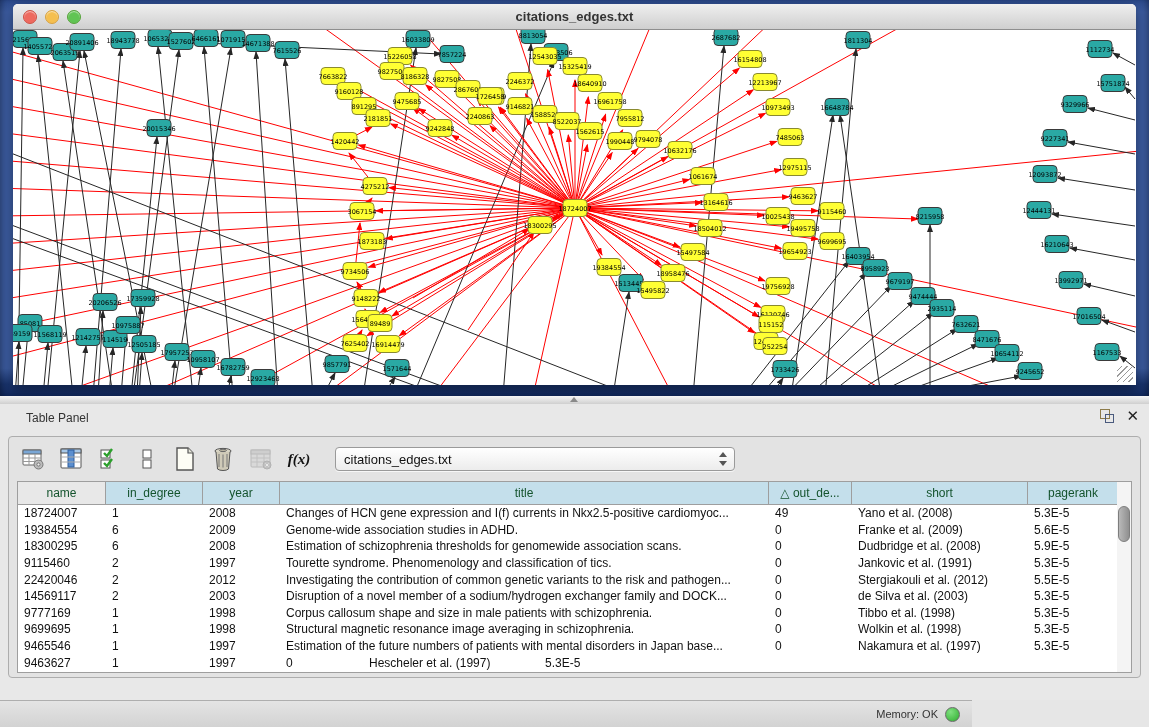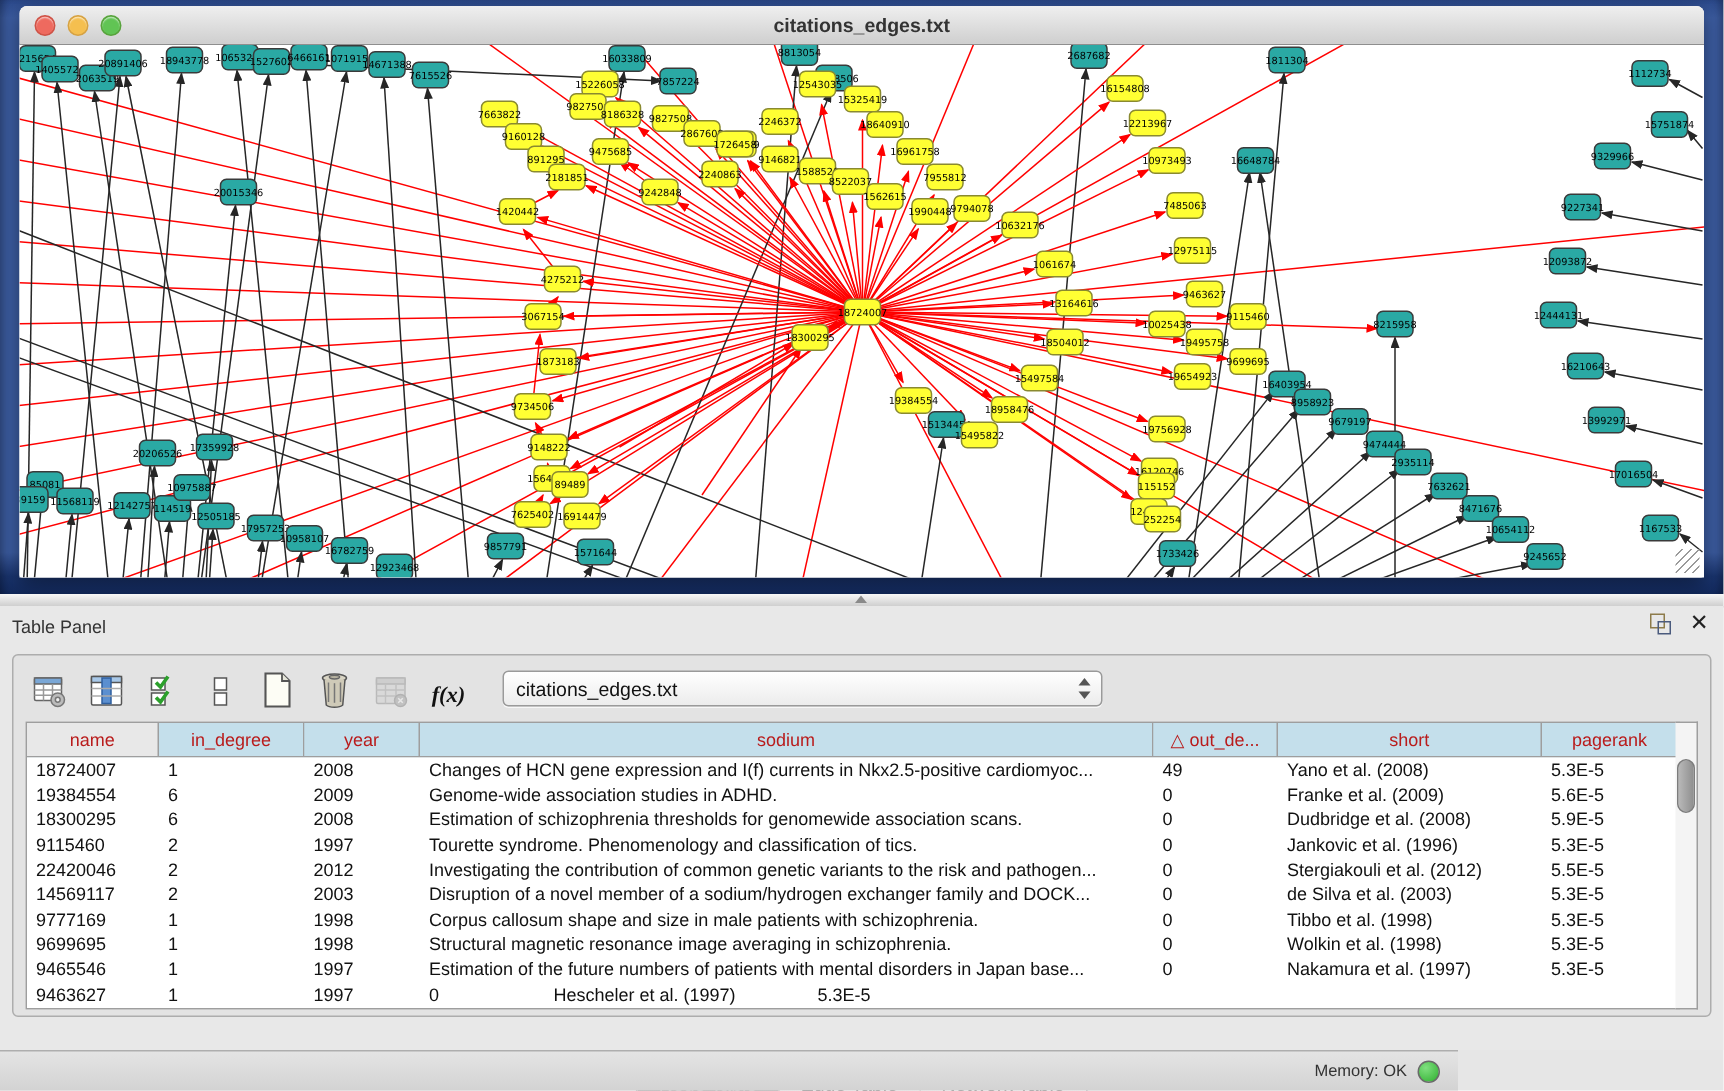--- a/index.html
+++ b/index.html
@@ -39,48 +39,48 @@
   .resize-grip{position:absolute;right:3px;bottom:3px;width:16px;height:16px;
     background:repeating-linear-gradient(135deg,transparent 0 3px,#9a9a9a 3px 4px);}
   
   .splitter{position:absolute;left:0;top:396px;width:1149px;height:8px;
     background:linear-gradient(180deg,#f7f7f7,#cfcfcf);border-bottom:1px solid #a8a8a8;}
   .splitter-handle{position:absolute;left:570px;top:1px;width:0;height:0;
     border-left:4px solid transparent;border-right:4px solid transparent;border-bottom:5px solid #8a8a8a;}
   
   .table-panel{position:absolute;left:0;top:404px;width:1149px;height:296px;background:#e8e8e8;}
   .panel-header{position:absolute;left:0;top:0;right:0;height:28px;display:flex;align-items:center;}
-  .panel-title{margin-left:8px;font-size:12px;color:#333;}
+  .panel-title{margin-left:26px;font-size:12px;color:#333;}
   .panel-header-icons{position:absolute;right:10px;top:5px;display:flex;gap:12px;align-items:center;}
   .float-icon{width:14px;height:14px;position:relative;}
   .float-icon .sq1{position:absolute;left:0;top:0;width:8px;height:8px;border:1.5px solid #8d7b4a;background:#e8e8e8;}
   .float-icon .sq2{position:absolute;right:0;bottom:0;width:7px;height:7px;border:1.5px solid #4a5a7d;background:transparent;}
   .close-icon{font-size:15px;font-weight:bold;color:#222;line-height:14px;cursor:default;}
   .groupbox{position:absolute;left:8px;top:32px;width:1131px;height:240px;
     background:#e3e3e3;border:1px solid #adadad;border-radius:4px;}
   
   .tp-toolbar{position:absolute;left:10px;top:5px;height:34px;display:flex;align-items:center;gap:10px;}
-  .tool-btn{width:28px;height:28px;border:none;background:transparent;display:flex;align-items:flex-end;justify-content:center;padding:0;}
+  .tool-btn{width:28px;height:28px;border:none;background:transparent;display:flex;align-items:center;justify-content:center;padding:0;}
   .tool-btn svg{display:block;}
   .fx-label{font-family:"Liberation Serif","DejaVu Serif",serif;font-style:italic;font-weight:bold;font-size:15px;color:#111;}
   .dropdown{
     position:relative;width:390px;height:22px;margin-left:12px;
     background:linear-gradient(180deg,#ffffff,#ececec);
     border:1px solid #9a9a9a;border-radius:4px;
     font-size:13px;color:#111;display:flex;align-items:center;padding-left:8px;
     box-shadow:0 1px 0 rgba(255,255,255,.7);
   }
   .dd-stepper{position:absolute;right:7px;top:3px;width:9px;height:16px;}
   .dd-stepper:before,.dd-stepper:after{content:"";position:absolute;left:1px;border-left:4px solid transparent;border-right:4px solid transparent;}
   .dd-stepper:before{top:1px;border-bottom:5px solid #555;}
   .dd-stepper:after{bottom:1px;border-top:5px solid #555;}
   
   .data-table{position:absolute;left:8px;top:44px;width:1101px;height:190px;background:#fff;border:1px solid #9e9e9e;overflow:hidden;}
   .thead{display:flex;height:22px;background:#c4dfeb;border-bottom:1px solid #9e9e9e;}
-  .th{box-sizing:border-box;border-right:1px solid #9e9e9e;font-size:12px;color:#b91c1c;
+  .th{box-sizing:border-box;border-right:1px solid #9e9e9e;font-size:12px;color:#14532d;
       display:flex;align-items:center;justify-content:center;overflow:hidden;white-space:nowrap;background:#c4dfeb;}
   .th.primary{background:#e8e8e8;}
   .tr{display:flex;height:16.6px;background:#fff;}
   .td{box-sizing:border-box;padding-left:6px;font-size:12px;color:#111;
       display:flex;align-items:center;overflow:hidden;white-space:nowrap;}
   .c0{width:88px;} .c1{width:97px;} .c2{width:77px;} .c3{width:489px;}
   .c4{width:83px;} .c5{width:176px;} .c6{width:91px;}
   .vscroll{position:absolute;right:8px;top:44px;width:14px;height:190px;background:#f4f4f4;border:1px solid #9e9e9e;border-left:none;}
   .vthumb{position:absolute;left:1px;top:24px;width:10px;height:34px;border-radius:6px;
     background:linear-gradient(90deg,#b9b9b9,#8f8f8f);border:1px solid #7d7d7d;}
@@ -840,21 +840,21 @@
         <span>citations_edges.txt</span>
         <span class="dd-stepper"></span>
       </div>
     </div>
 
     <div class="data-table">
       <div class="thead" id="thead">
           <div class="th c0 primary">name</div>
           <div class="th c1">in_degree</div>
           <div class="th c2">year</div>
-          <div class="th c3">sodium</div>
+          <div class="th c3">title</div>
           <div class="th c4">△ out_de...</div>
           <div class="th c5">short</div>
           <div class="th c6">pagerank</div>
         </div>
       <div id="tbody">
           <div class="tr">
             <div class="td c0">18724007</div>
             <div class="td c1">1</div>
             <div class="td c2">2008</div>
             <div class="td c3">Changes of HCN gene expression and I(f) currents in Nkx2.5-positive cardiomyoc...</div>
@@ -879,21 +879,21 @@
             <div class="td c4">0</div>
             <div class="td c5">Dudbridge et al. (2008)</div>
             <div class="td c6">5.9E-5</div>
           </div>
           <div class="tr">
             <div class="td c0">9115460</div>
             <div class="td c1">2</div>
             <div class="td c2">1997</div>
             <div class="td c3">Tourette syndrome. Phenomenology and classification of tics.</div>
             <div class="td c4">0</div>
-            <div class="td c5">Jankovic et al. (1996)</div>
+            <div class="td c5">Jankovic et al. (1991)</div>
             <div class="td c6">5.3E-5</div>
           </div>
           <div class="tr">
             <div class="td c0">22420046</div>
             <div class="td c1">2</div>
             <div class="td c2">2012</div>
             <div class="td c3">Investigating the contribution of common genetic variants to the risk and pathogen...</div>
             <div class="td c4">0</div>
             <div class="td c5">Stergiakouli et al. (2012)</div>
             <div class="td c6">5.5E-5</div>

